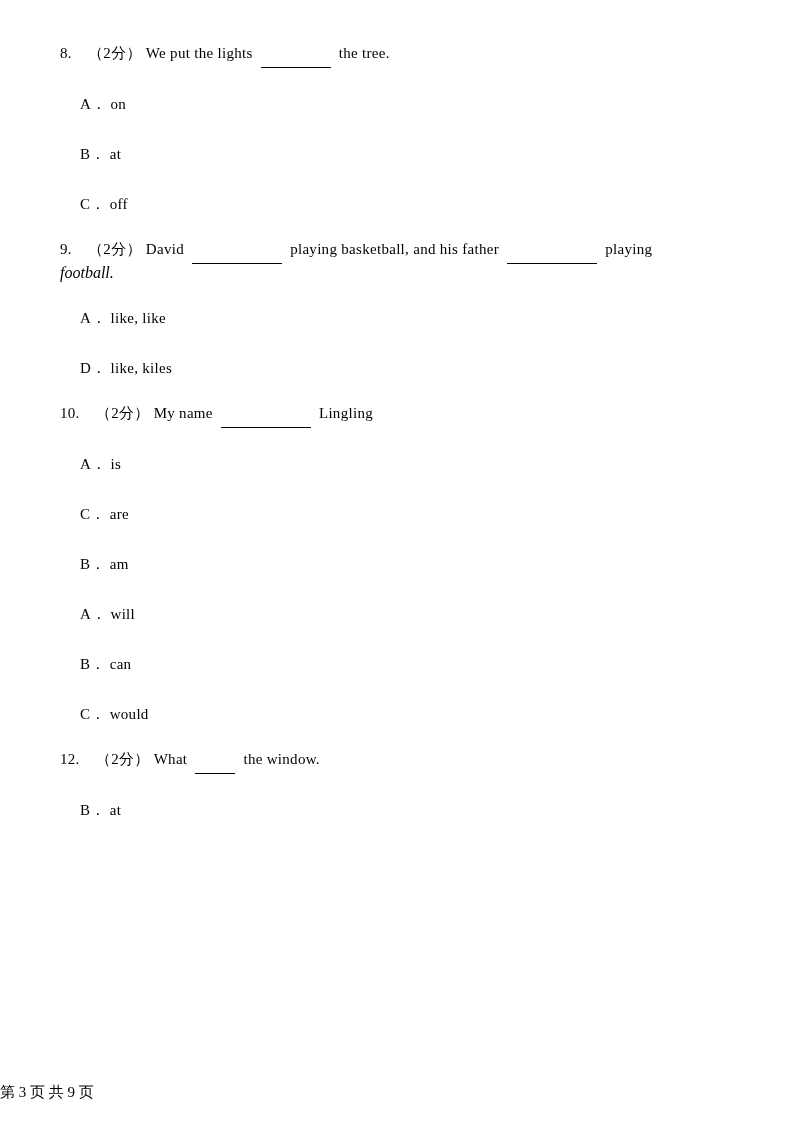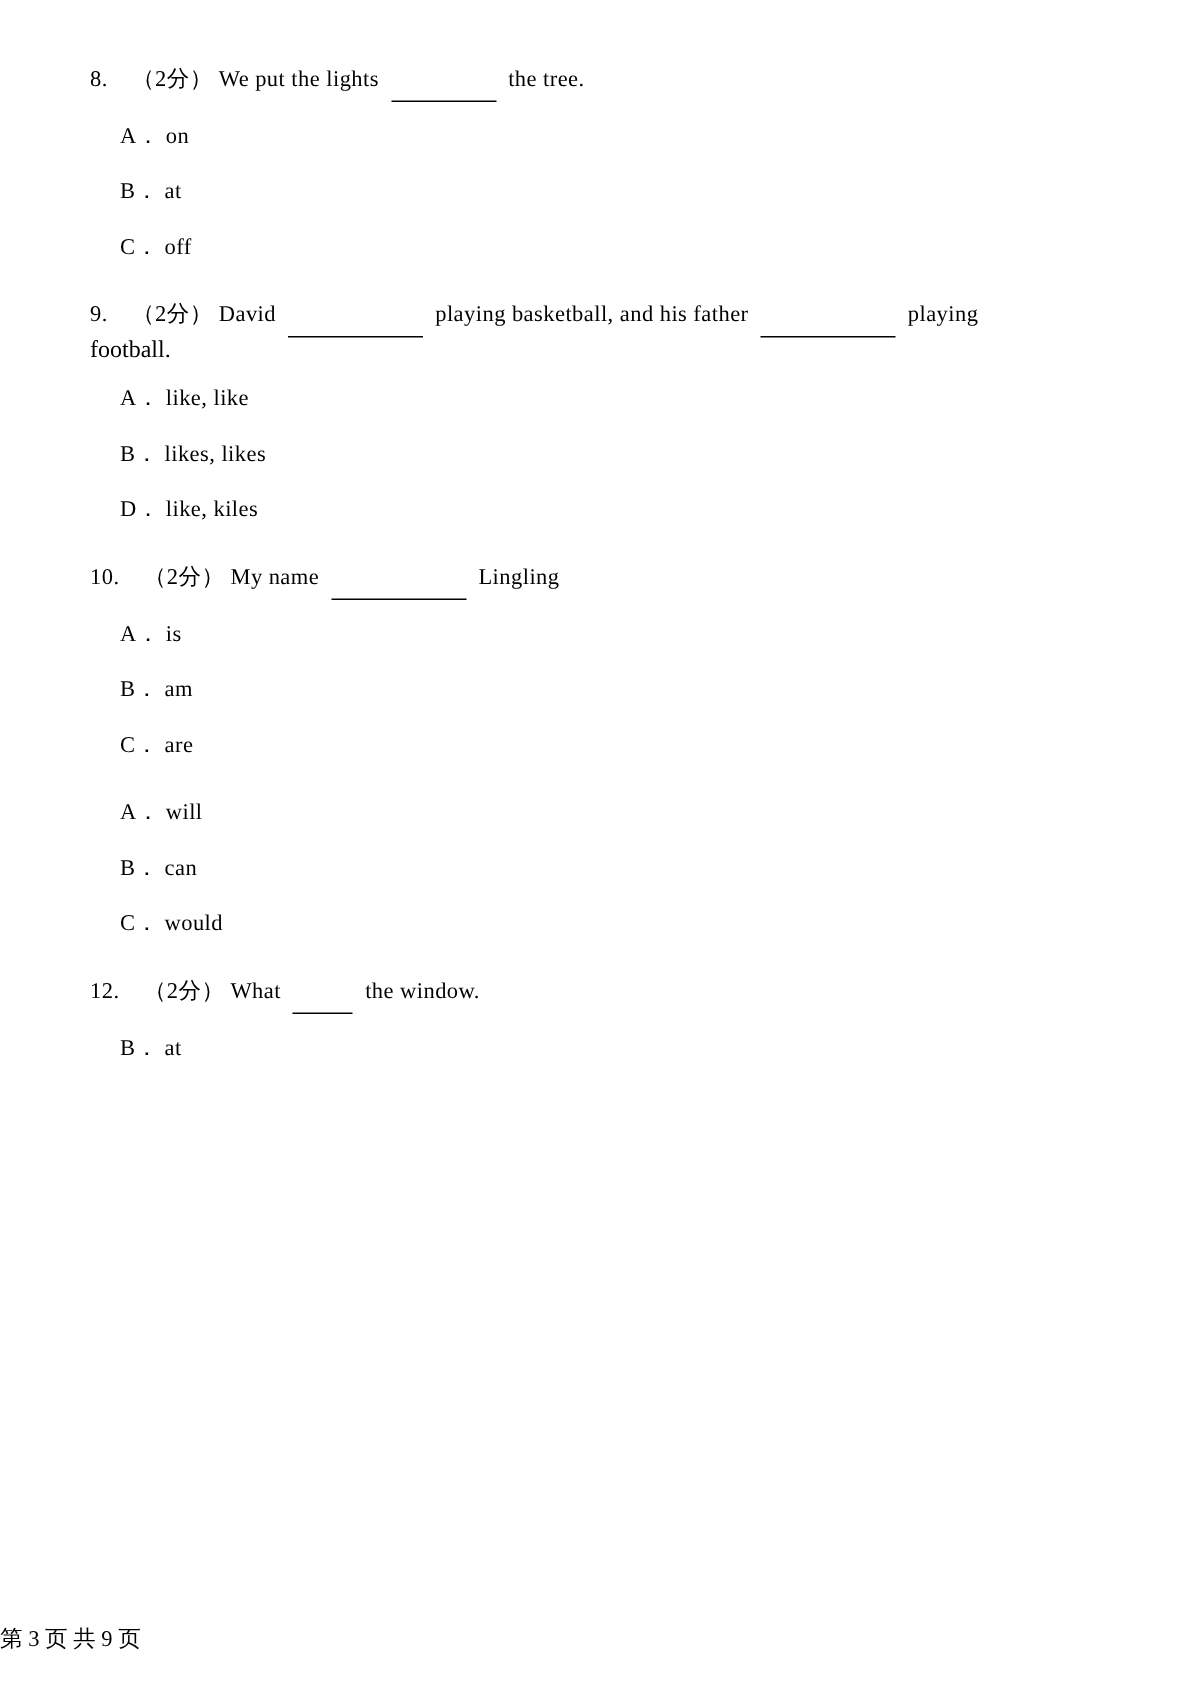--- a/index.html
+++ b/index.html
@@ -25,21 +25,21 @@
     .question-block {
       margin-bottom: 18px;
     }
     .question-title {
       line-height: 1.8;
       text-align: justify;
       font-size: 15px;
       letter-spacing: 0.02em;
     }
     .option {
-      margin-top: 10px;
+      margin-top: 23px;
       margin-left: 20px;
       line-height: 1.8;
       font-size: 15px;
       letter-spacing: 0.02em;
     }
     .blank {
       display: inline-block;
       border-bottom: 1px solid #000;
       min-width: 70px;
       margin: 0 4px;
@@ -59,20 +59,21 @@
       font-size: 15px;
       color: #000;
     }
     .question-9-wrap {
       line-height: 1.8;
       font-size: 15px;
       letter-spacing: 0.02em;
     }
     .question-9-line2 {
       margin-left: 0px;
+      font-style: italic;
     }
   </style>
 </head>
 <body>
 
 <div class="page">
 
   <div class="question-block">
     <div class="question-title">
       <span>8.</span>
@@ -108,49 +109,45 @@
       <span>playing</span>
     </div>
     <div class="question-9-line2">
       <span>football.</span>
     </div>
     <div class="option">
       <span>A．</span>
       <span>like, like</span>
     </div>
     <div class="option">
-      <span>B．</span>
-      <span>likes, likes</span>
-    </div>
-    <div class="option">
       <span>D．</span>
       <span>like, kiles</span>
     </div>
   </div>
 
   <div class="question-block">
     <div class="question-title">
       <span>10.</span>
       &nbsp;&nbsp;
       <span>（2分）</span>
       <span>My name</span>
       <span class="blank" style="min-width:90px;">&nbsp;</span>
       <span>Lingling</span>
     </div>
     <div class="option">
       <span>A．</span>
       <span>is</span>
     </div>
     <div class="option">
+      <span>C．</span>
+      <span>are</span>
+    </div>
+    <div class="option">
       <span>B．</span>
       <span>am</span>
-    </div>
-    <div class="option">
-      <span>C．</span>
-      <span>are</span>
     </div>
   </div>
 
   <div class="question-block">
     <div class="option">
       <span>A．</span>
       <span>will</span>
     </div>
     <div class="option">
       <span>B．</span>

